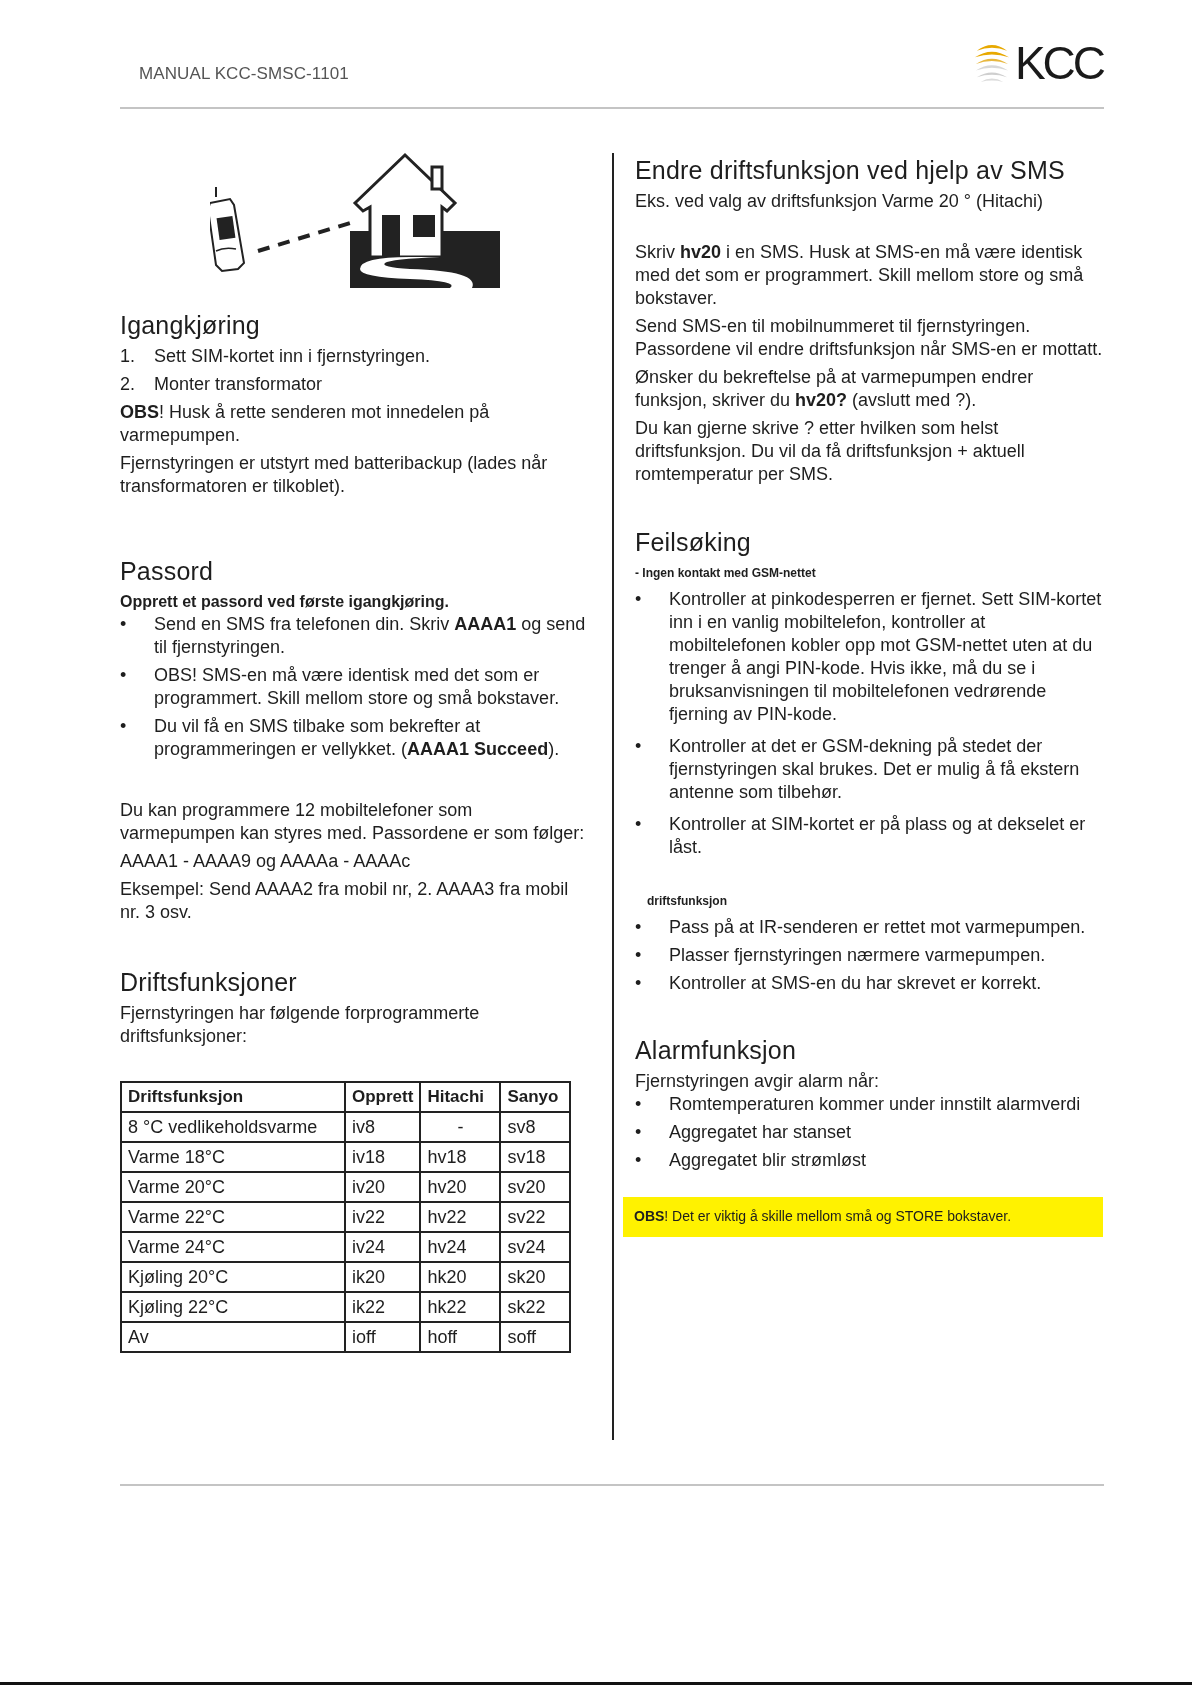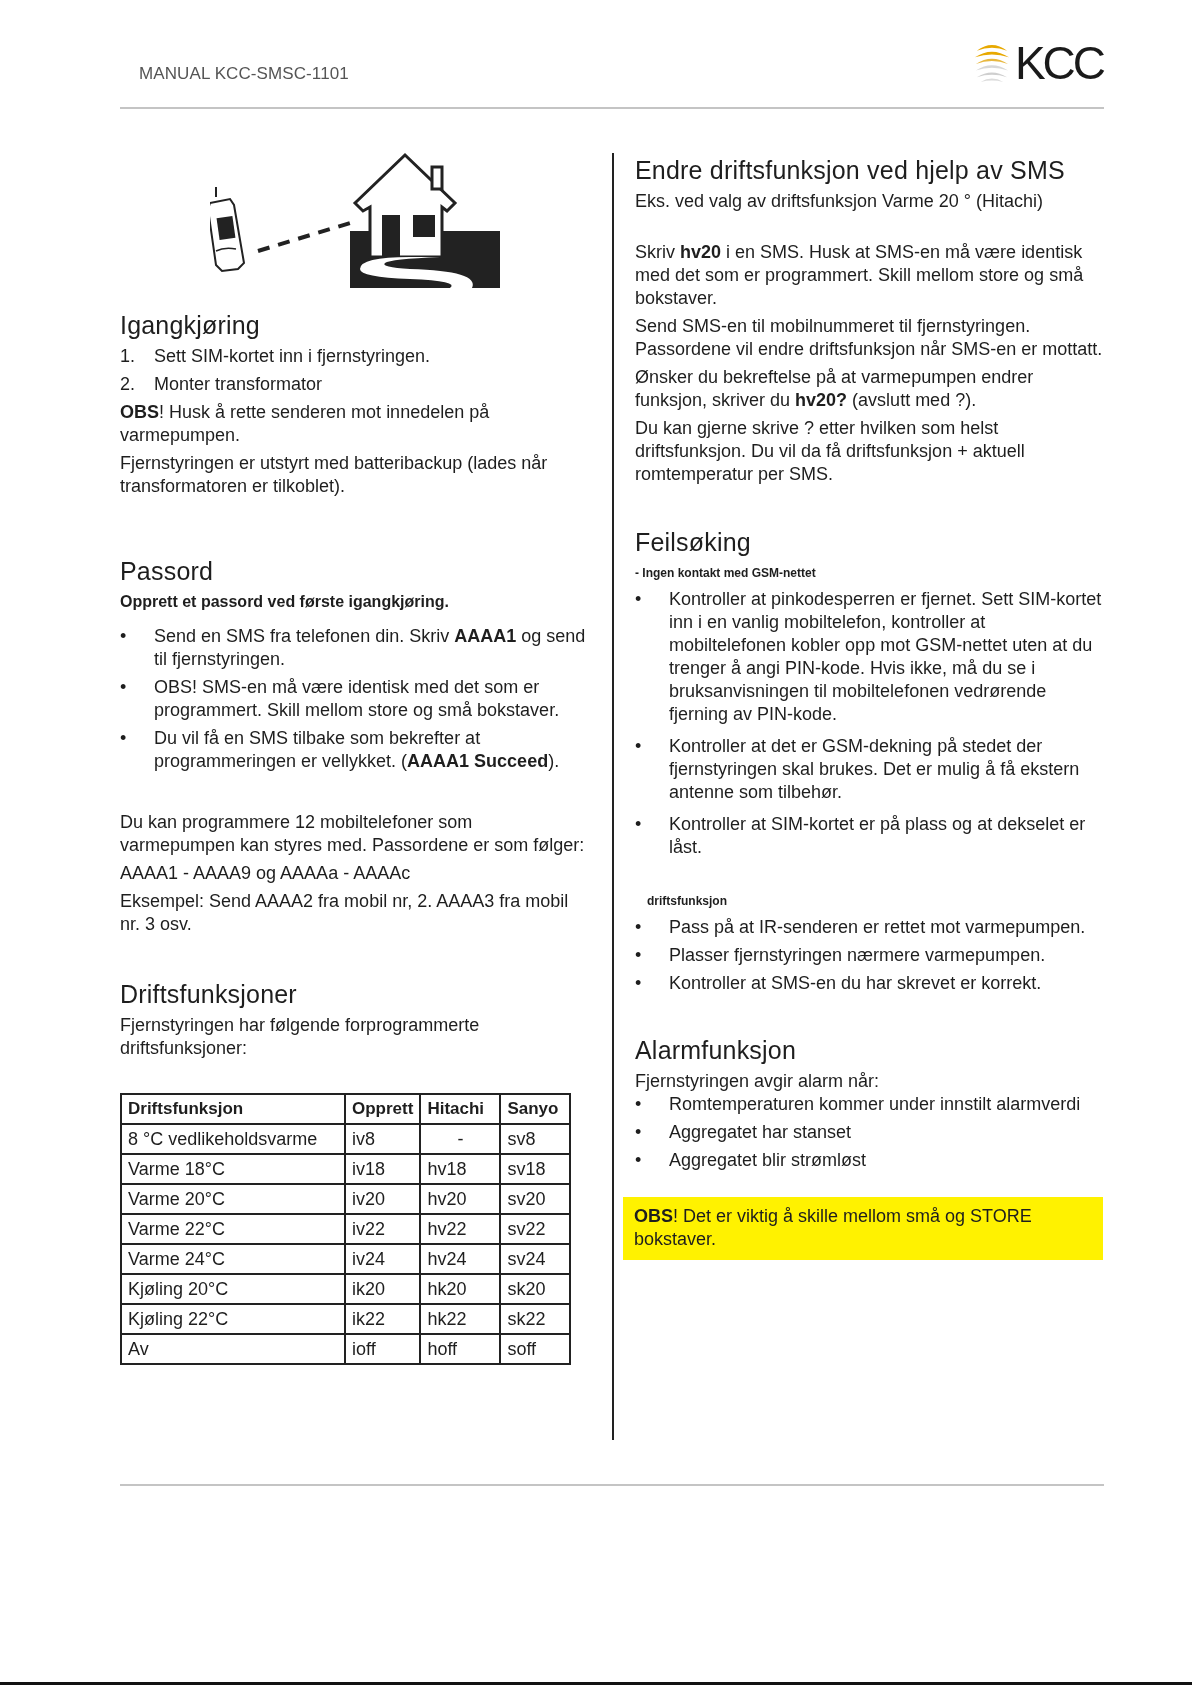--- a/index.html
+++ b/index.html
@@ -23,21 +23,21 @@
   ol.num, ul.bul { list-style:none; padding:0; margin:0; }
   ol.num li, ul.bul li { position:relative; padding-left:34px; font-size:18px; line-height:23px; margin-bottom:5px; }
   ol.num li .marker, ul.bul li .marker { position:absolute; left:0; top:0; }
   .subhead-bold { font-weight:700; font-size:12px; line-height:22px; }
 
   table.funcs { border-collapse:collapse; font-size:18px; margin-left:0; }
   table.funcs td, table.funcs th { border:2px solid #222; padding:3px 6px; line-height:20px; text-align:left; height:22px; }
   table.funcs th { font-weight:700; font-size:17px; }
   .center { text-align:center !important; }
 
-  .obs-box { background:#fff200; padding:8px 10px 9px 11px; font-size:18px; line-height:23px; margin-left:-12px; width:459px; }
+  .obs-box { background:#fff200; padding:8px 10px 9px 11px; font-size:14px; line-height:23px; margin-left:-12px; width:459px; }
 
   .illus { position:absolute; left:210px; top:145px; }
 </style>
 </head>
 <body>
 
 <div class="header-title">MANUAL KCC-SMSC-1101</div>
 <div class="logo">
   <svg width="40" height="46" viewBox="0 0 40 46">
     <path d="M4 10 Q20 -2 36 10 Q20 4 4 10Z" fill="#e8a900"></path>
@@ -83,21 +83,21 @@
     <li><span class="marker">1.</span><span>Sett SIM-kortet inn i fjernstyringen.</span></li>
     <li><span class="marker">2.</span><span>Monter transformator</span></li>
   </ol>
   <p><b>OBS</b><span>! Husk å rette senderen mot innedelen på varmepumpen.</span></p>
   <div class="gap-s"></div>
   <p>Fjernstyringen er utstyrt med batteribackup (lades når transformatoren er tilkoblet).</p>
   <div style="height:41px"></div>
   <div style="height:12px"></div>
 
   <h2 class="sec">Passord</h2>
-  <div class="subhead-bold" style="font-size:16px;margin-bottom:12px">Opprett et passord ved første igangkjøring.</div>
+  <div class="subhead-bold" style="font-size:16px;margin-bottom:0">Opprett et passord ved første igangkjøring.</div>
   <ul class="bul">
     <li><span class="marker">•</span><span>Send en SMS fra telefonen din. Skriv </span><b>AAAA1</b><span> og send til fjernstyringen.</span></li>
     <li><span class="marker">•</span><span>OBS! SMS-en må være identisk med det som er programmert. Skill mellom store og små bokstaver.</span></li>
     <li><span class="marker">•</span><span>Du vil få en SMS tilbake som bekrefter at programmeringen er vellykket. (</span><b>AAAA1 Succeed</b><span>).</span></li>
   </ul>
   <div style="height:33px"></div>
   <p>Du kan programmere 12 mobiltelefoner som varmepumpen kan styres med. Passordene er som følger:</p>
   <div class="gap-s"></div>
   <p>AAAA1 - AAAA9 og AAAAa - AAAAc</p>
   <div class="gap-s"></div>

